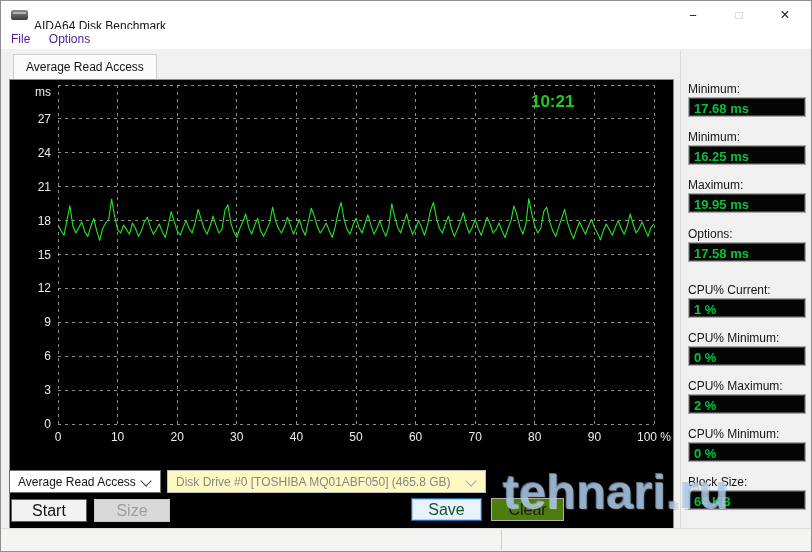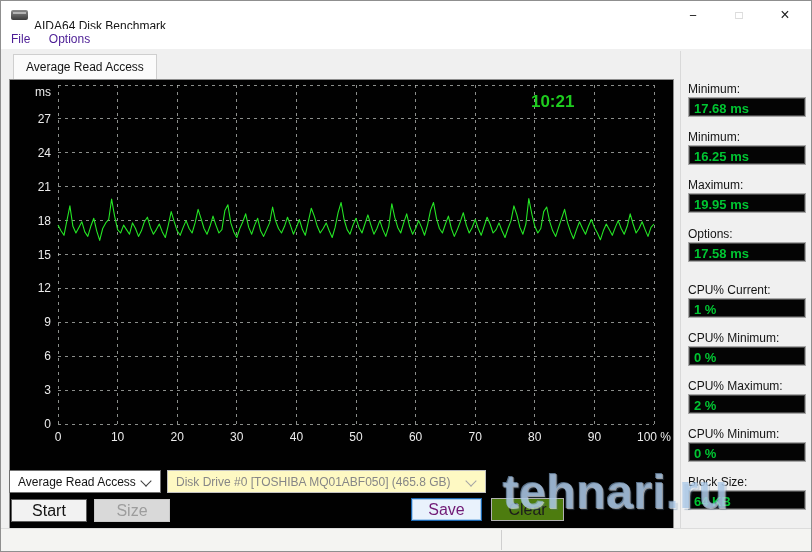--- a/index.html
+++ b/index.html
@@ -43,21 +43,21 @@
   .combo-text{padding:4px 18px 0 8px;white-space:nowrap;overflow:hidden;}
   .chevron{position:absolute;right:10px;top:6px;width:7px;height:7px;
     border-right:1.5px solid #3f3f3f;border-bottom:1.5px solid #3f3f3f;transform:rotate(45deg);}
   #combo-drive .chevron{border-color:#a5a5a5;}
   
   .btn{position:absolute;height:23px;font-size:16px;display:flex;align-items:center;
     justify-content:center;box-sizing:border-box;cursor:default;}
   #btn-start{left:10px;top:498px;width:76px;background:#f2f2f2;border:1px solid #5e5e5e;color:#141414;}
   #btn-stop{left:93px;top:498px;width:76px;background:#d9d9d9;border:1px solid #c9c9c9;color:#9d9d9d;}
   #btn-save{left:410px;top:497px;width:71px;background:#e9f2fc;border:1px solid #1c67b1;
-    box-shadow:inset 0 0 0 1px #a9cdee;color:#701a75;}
+    box-shadow:inset 0 0 0 1px #a9cdee;color:#14532d;}
   #btn-clear{left:490px;top:497px;width:73px;background:#4d7c0f;border:1px solid #b2b2b2;color:#1c1c1c;}
   
   .statusbar{position:absolute;left:0;top:527px;width:100%;height:24px;background:#f4f4f2;
     border-top:1px solid #dcdcdc;box-sizing:border-box;}
   .status-divider{position:absolute;left:500px;top:529px;width:1px;height:20px;background:#cfcfcf;}
   
   .watermark{position:absolute;left:501px;top:462px;z-index:40;pointer-events:none;
     font-family:Liberation Sans, sans-serif;font-size:49px;font-weight:bold;letter-spacing:0;
     color:rgba(148,187,226,0.60);
     text-shadow:1px 1px 0 rgba(255,255,255,0.55),2px 2px 1px rgba(92,126,164,0.35);}

